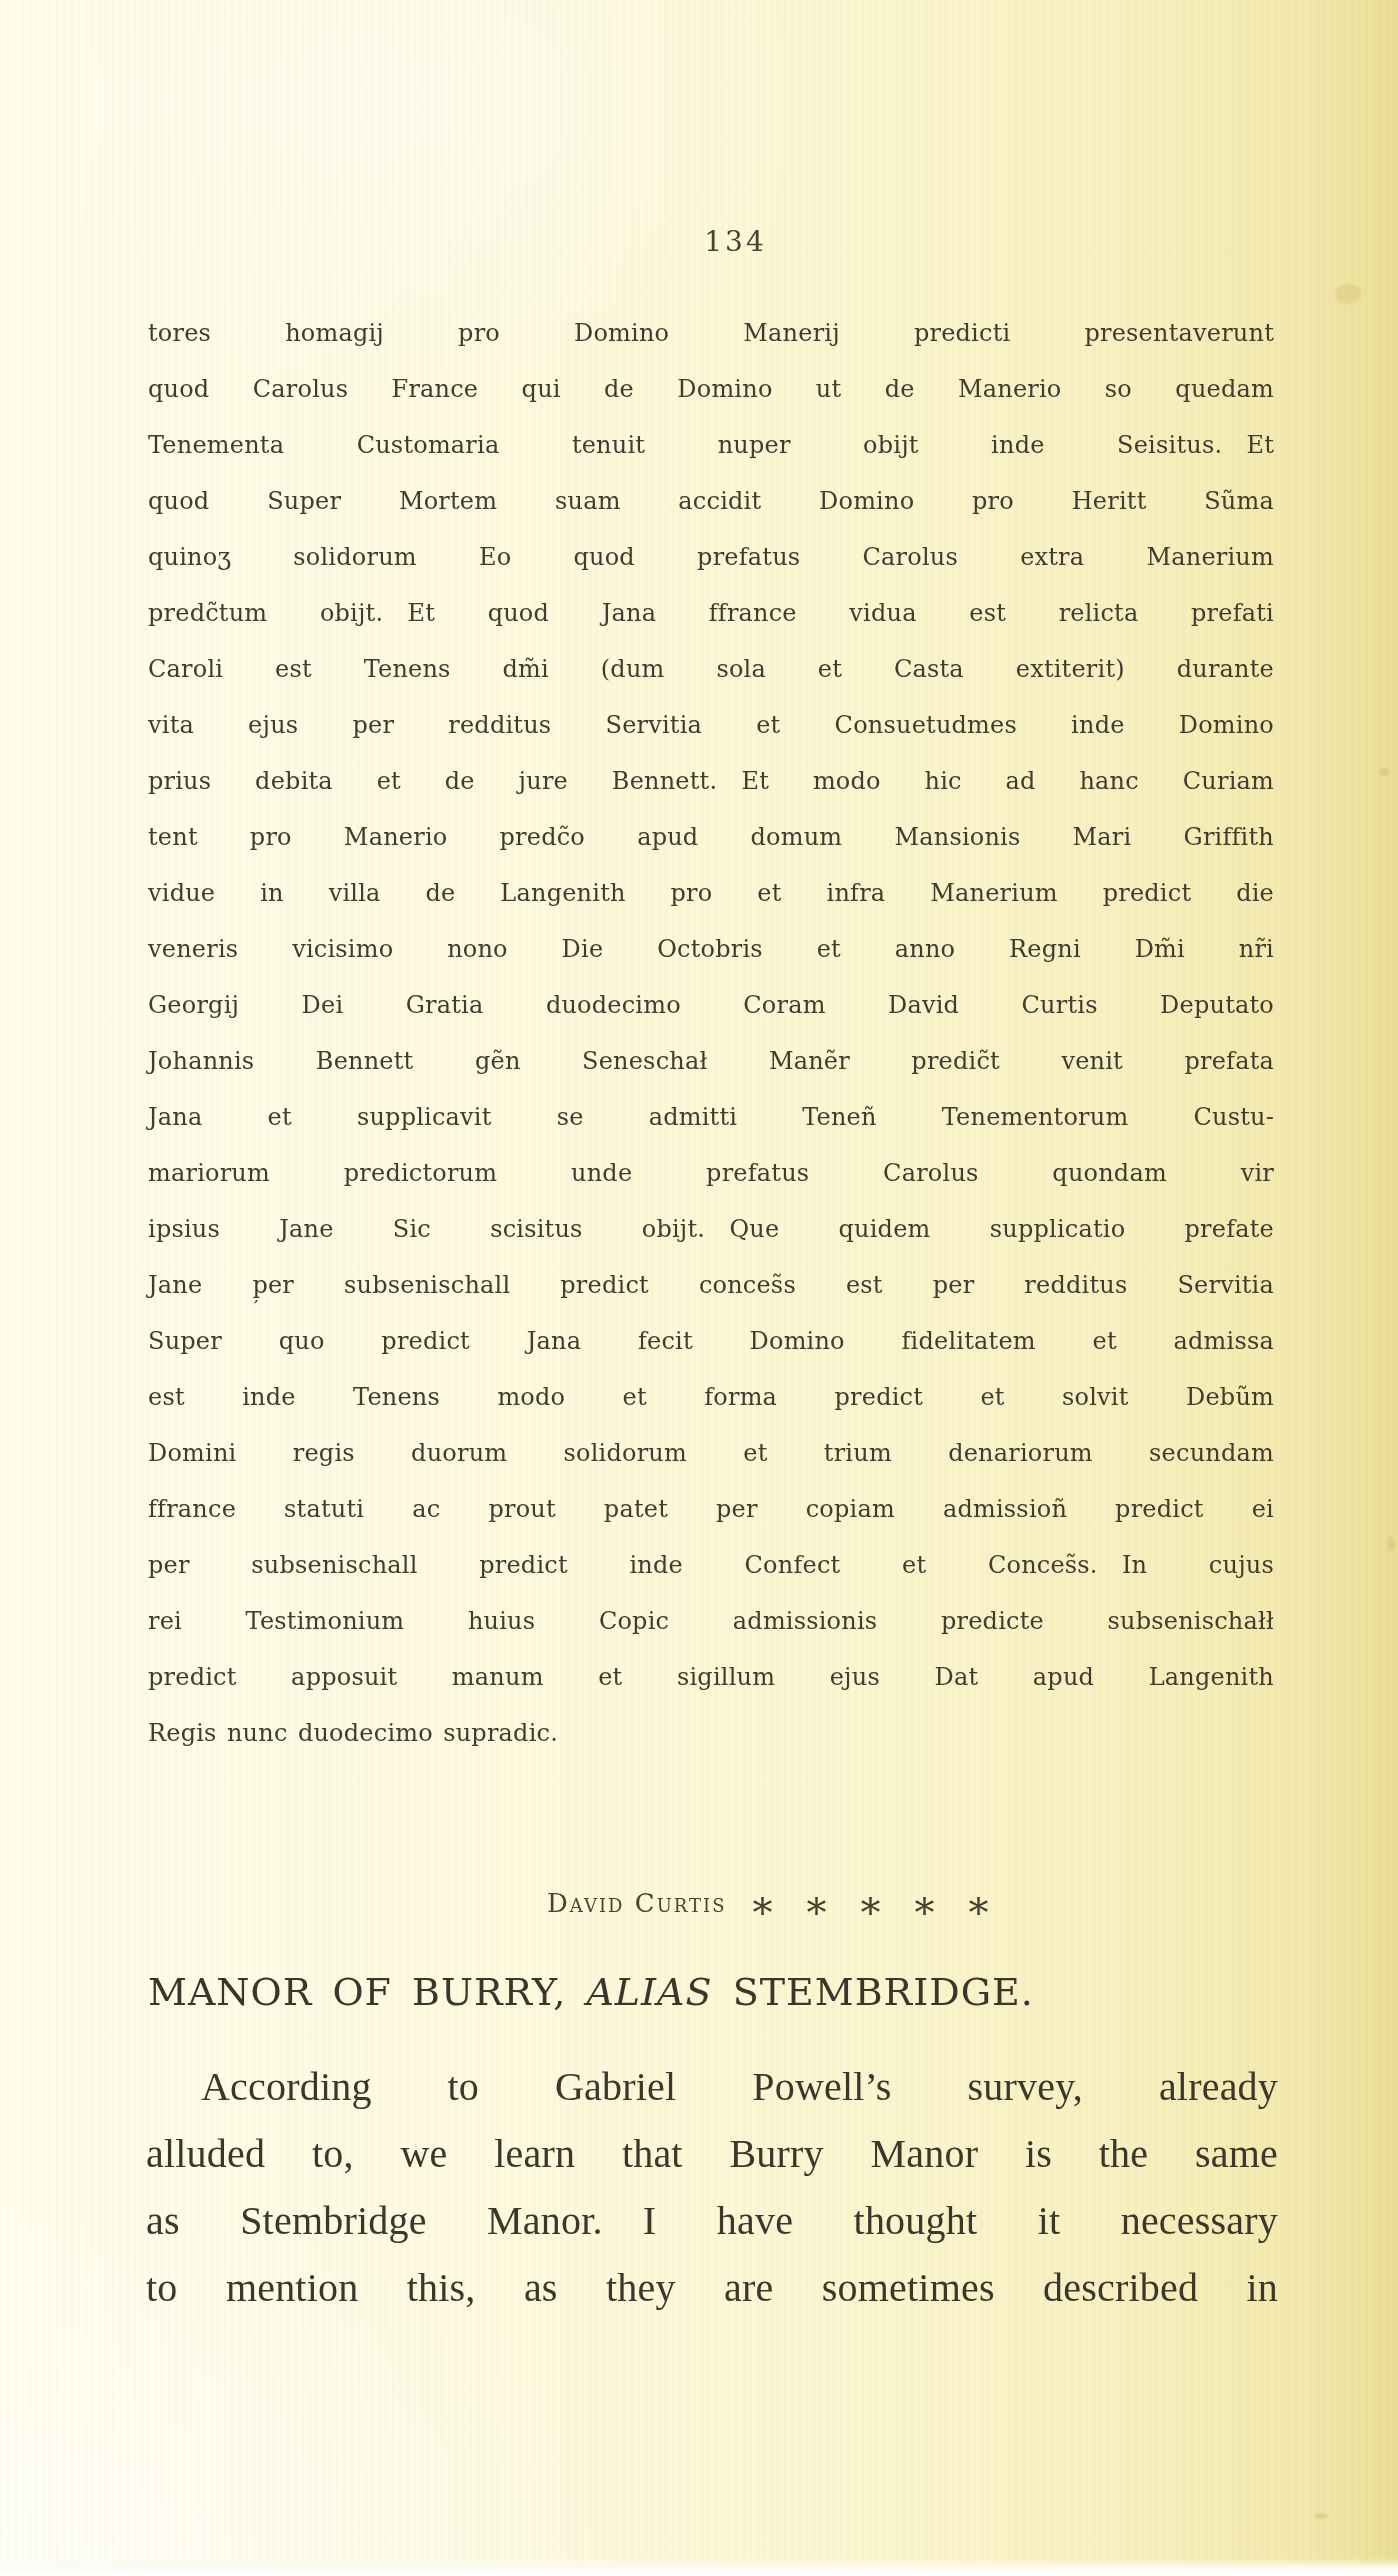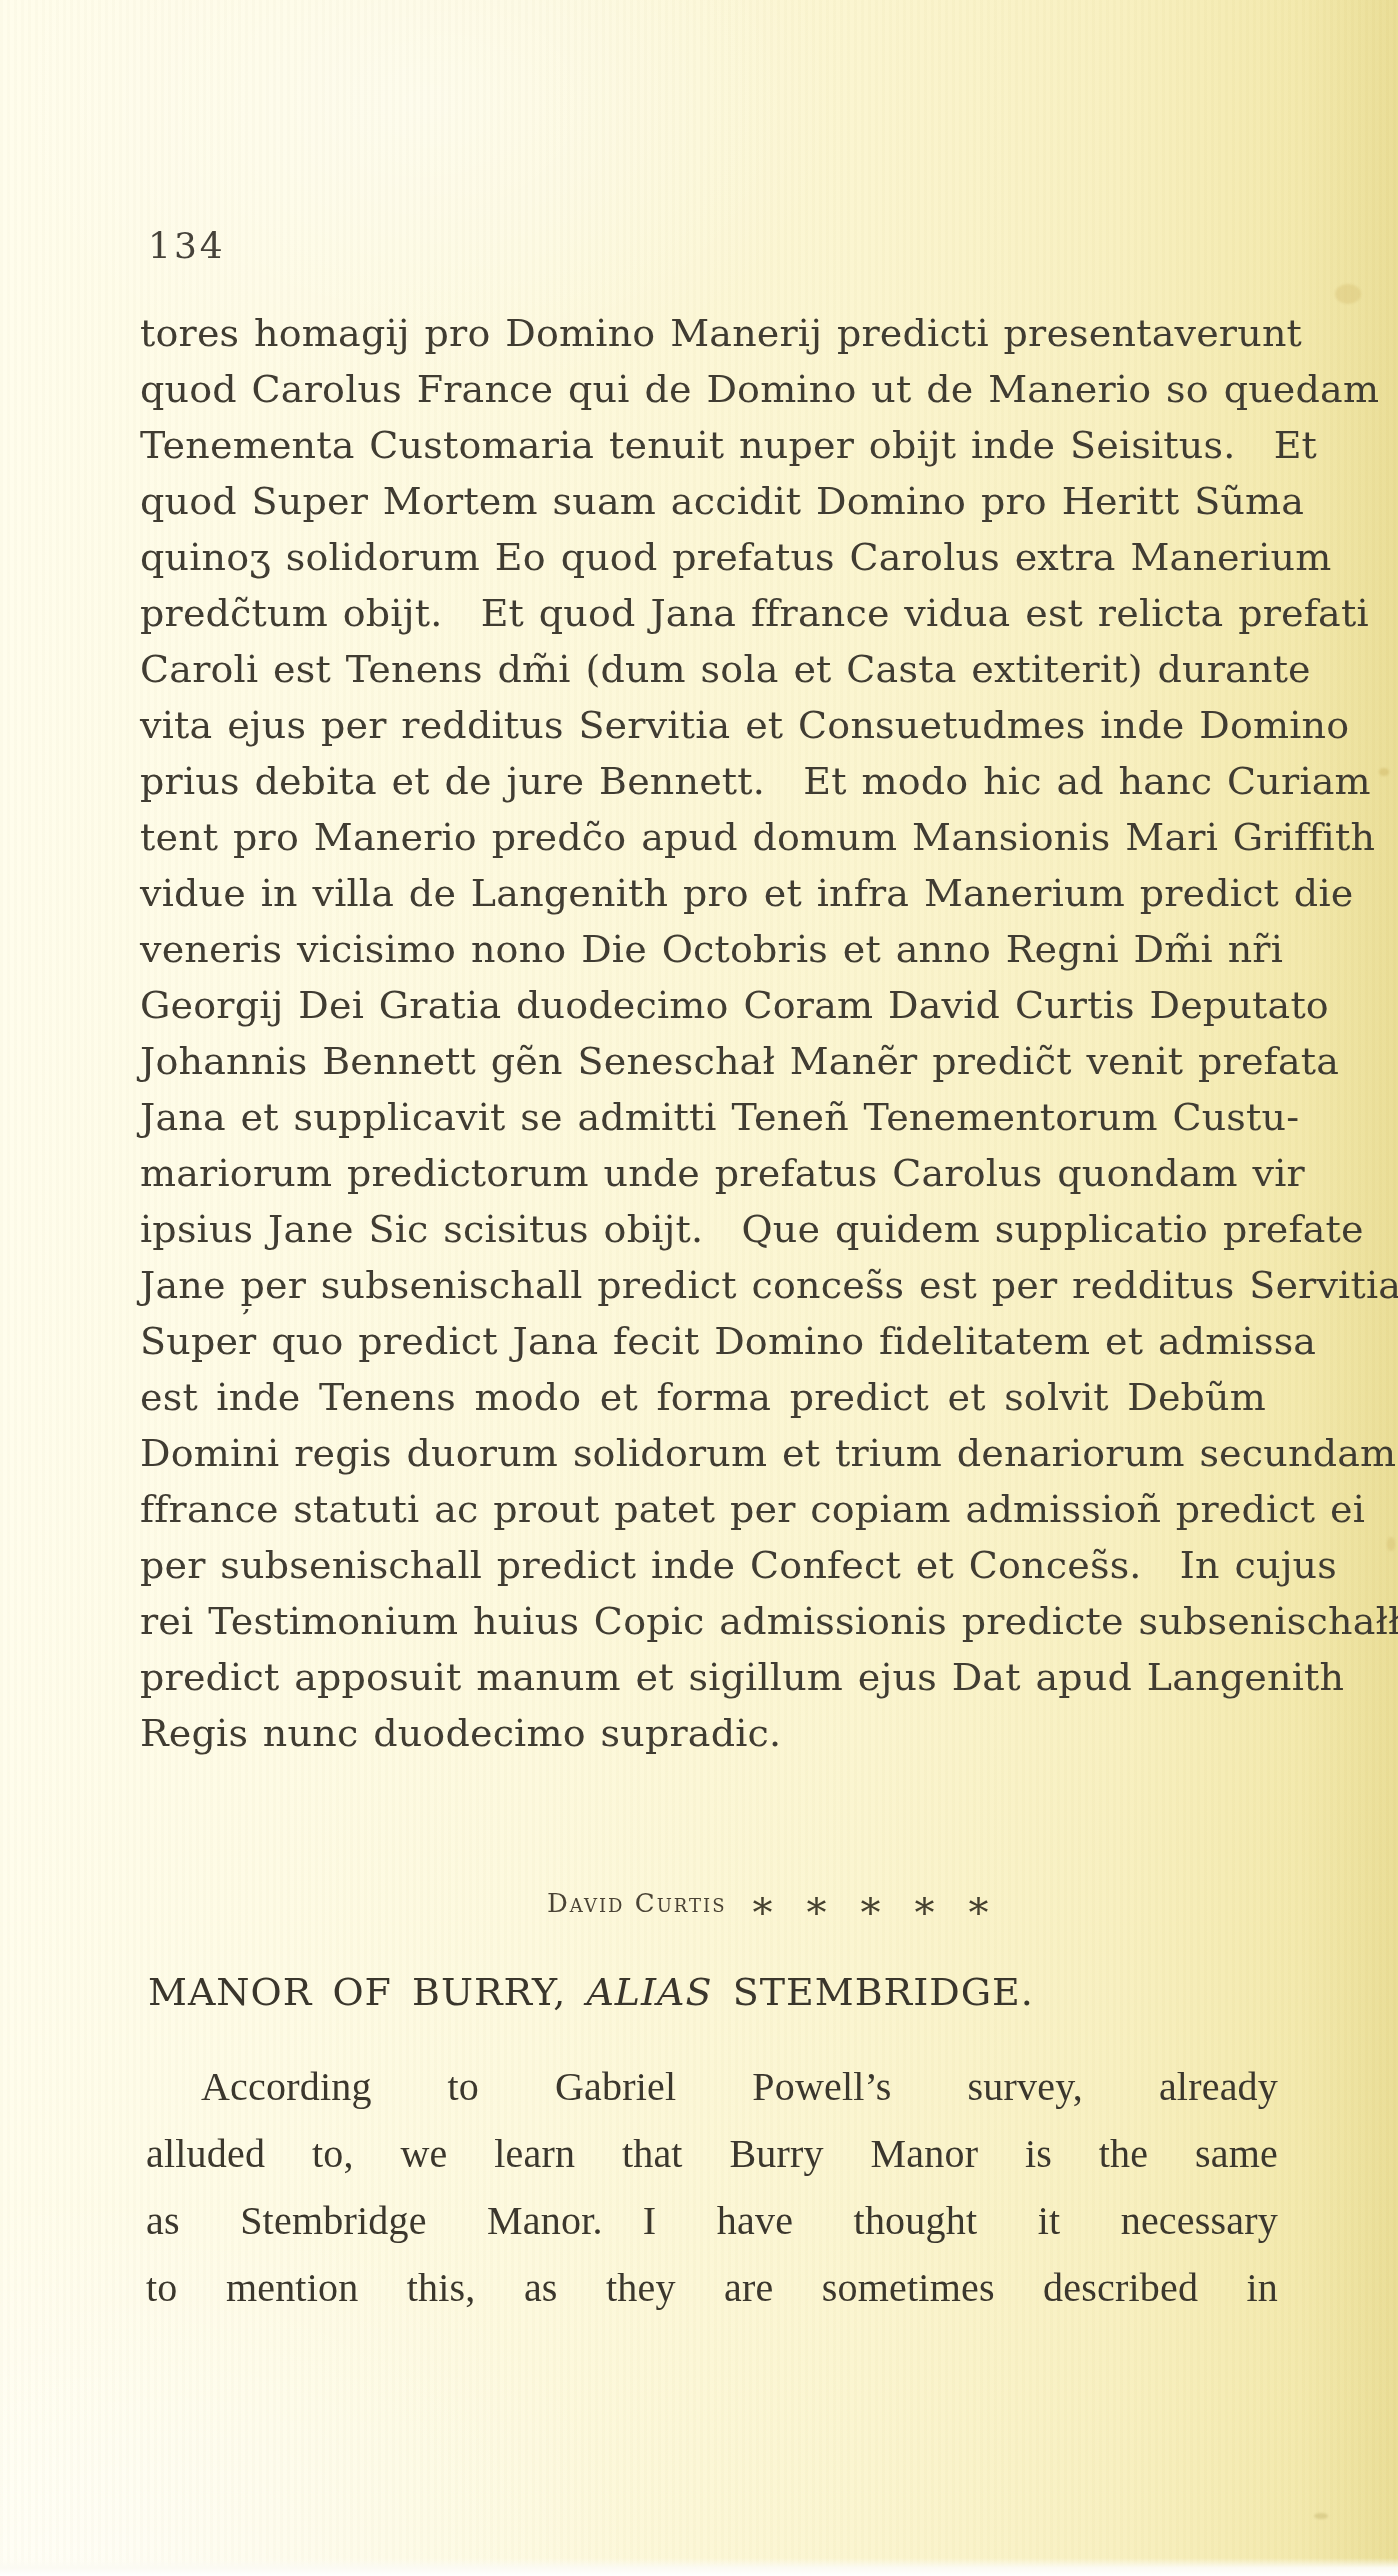--- a/index.html
+++ b/index.html
@@ -27,26 +27,27 @@
     background: linear-gradient(180deg, rgba(255,255,255,0) 0%, #fbfaf2 55%, #ffffff 100%);
   }
   .speck { position: absolute; border-radius: 50%; filter: blur(1px); }
   .speck.s1 { left: 1335px; top: 284px;  width: 26px; height: 20px; background: rgba(205,176,92,0.28); }
   .speck.s2 { left: 1379px; top: 768px;  width: 10px; height: 8px;  background: rgba(190,160,70,0.30); }
   .speck.s3 { left: 1387px; top: 1537px; width: 8px;  height: 14px; background: rgba(190,160,70,0.22); }
   .speck.s4 { left: 1314px; top: 2513px; width: 14px; height: 6px;  background: rgba(160,140,60,0.25); }
 
   .page-number {
     position: absolute; top: 225px; left: 148px; width: 1175px;
-    font-size: 36px; letter-spacing: 3px; color: #46423a;
+    text-align: center;
+    font-size: 28px; letter-spacing: 3px; color: #46423a;
   }
 
   .main-text {
-    position: absolute; top: 305px; left: 140px; width: 1126px;
-    font-size: 38px; line-height: 56px;
+    position: absolute; top: 305px; left: 148px; width: 1126px;
+    font-size: 24px; line-height: 56px;
     letter-spacing: 0.2px; word-spacing: 2.5px;
     color: #403c32;
   }
   .main-text .line { text-align: justify; text-align-last: justify; height: 56px; white-space: nowrap; }
   .main-text .line.last-line { text-align-last: left; }
 
   .signature-row {
     position: absolute; top: 1875px; left: 148px; width: 1126px;
     height: 59px; white-space: nowrap;
   }

